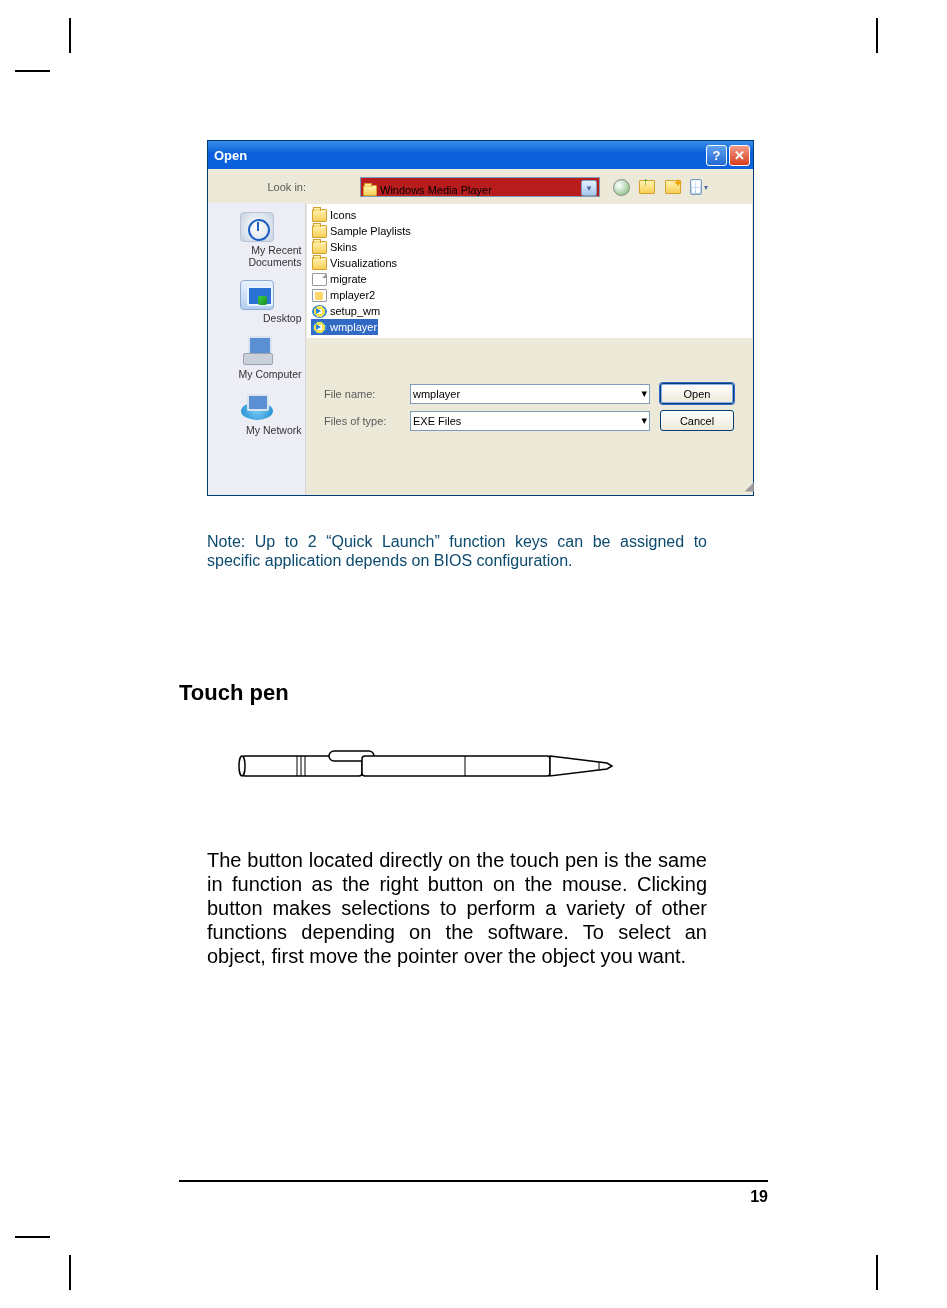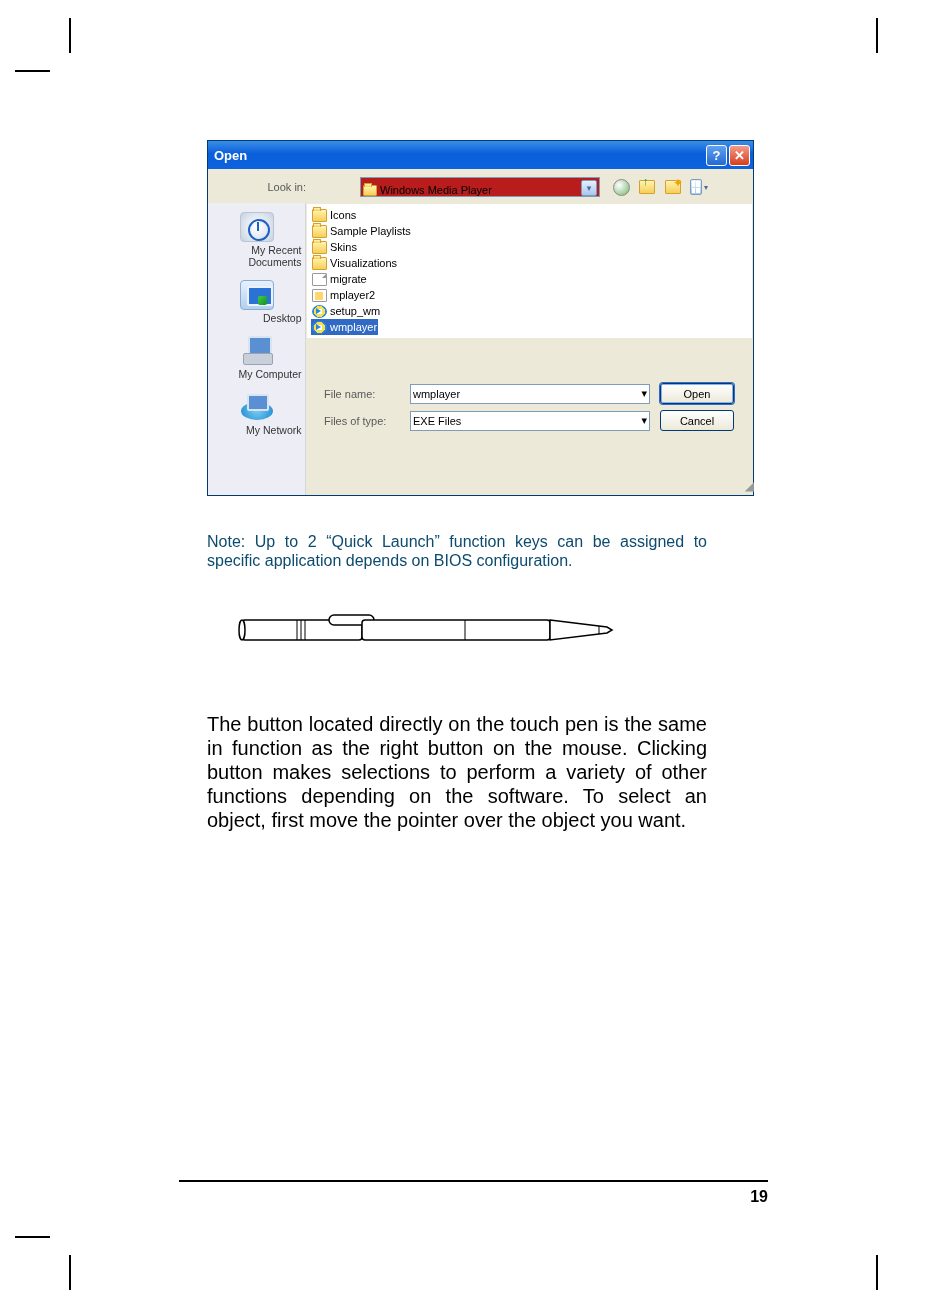--- a/index.html
+++ b/index.html
@@ -359,20 +359,21 @@
             </div>
           </div>
         </div>
         <div class="grip">◢</div>
       </div>
     </div>
   </div>
 
   <p class="note">Note: Up to 2 “Quick Launch” function keys can be assigned to specific application depends on BIOS configuration.</p>
 
+  <h2 class="heading">Touch pen</h2>
 
   <div class="pen-fig">
     <svg viewBox="0 0 380 60">
 
       <rect x="5" y="20" width="120" height="20" rx="3" fill="#fff" stroke="#000" stroke-width="1.5"></rect>
       <ellipse cx="5" cy="30" rx="3" ry="10" fill="#fff" stroke="#000" stroke-width="1.5"></ellipse>
 
       <line x1="60" y1="20" x2="60" y2="40" stroke="#000" stroke-width="1"></line>
       <line x1="64" y1="20" x2="64" y2="40" stroke="#000" stroke-width="1"></line>
       <line x1="68" y1="20" x2="68" y2="40" stroke="#000" stroke-width="1"></line>

